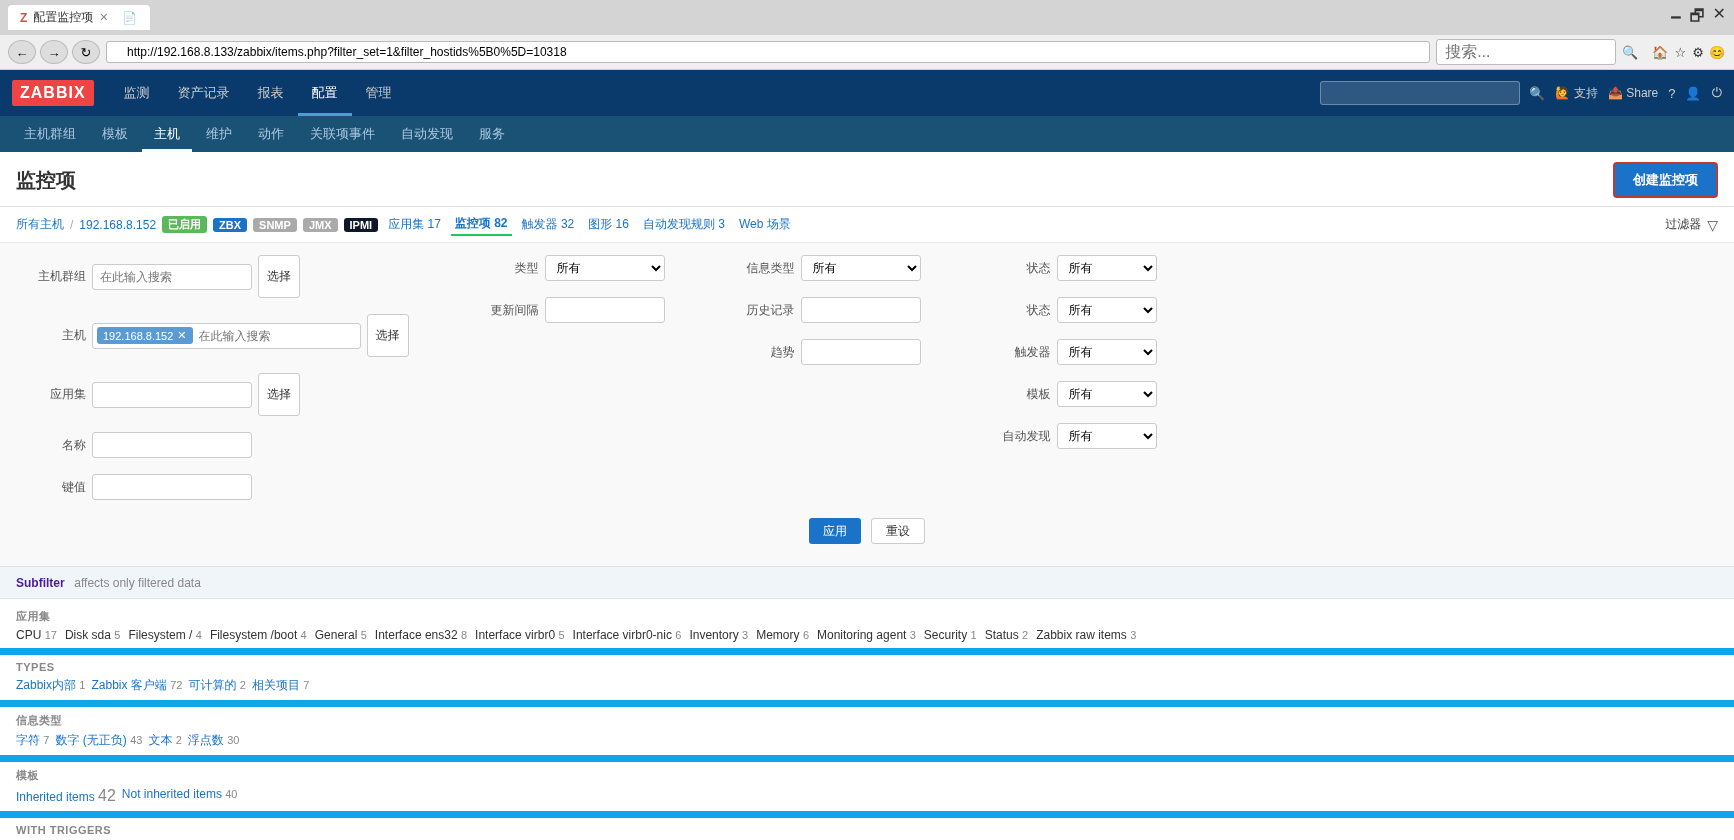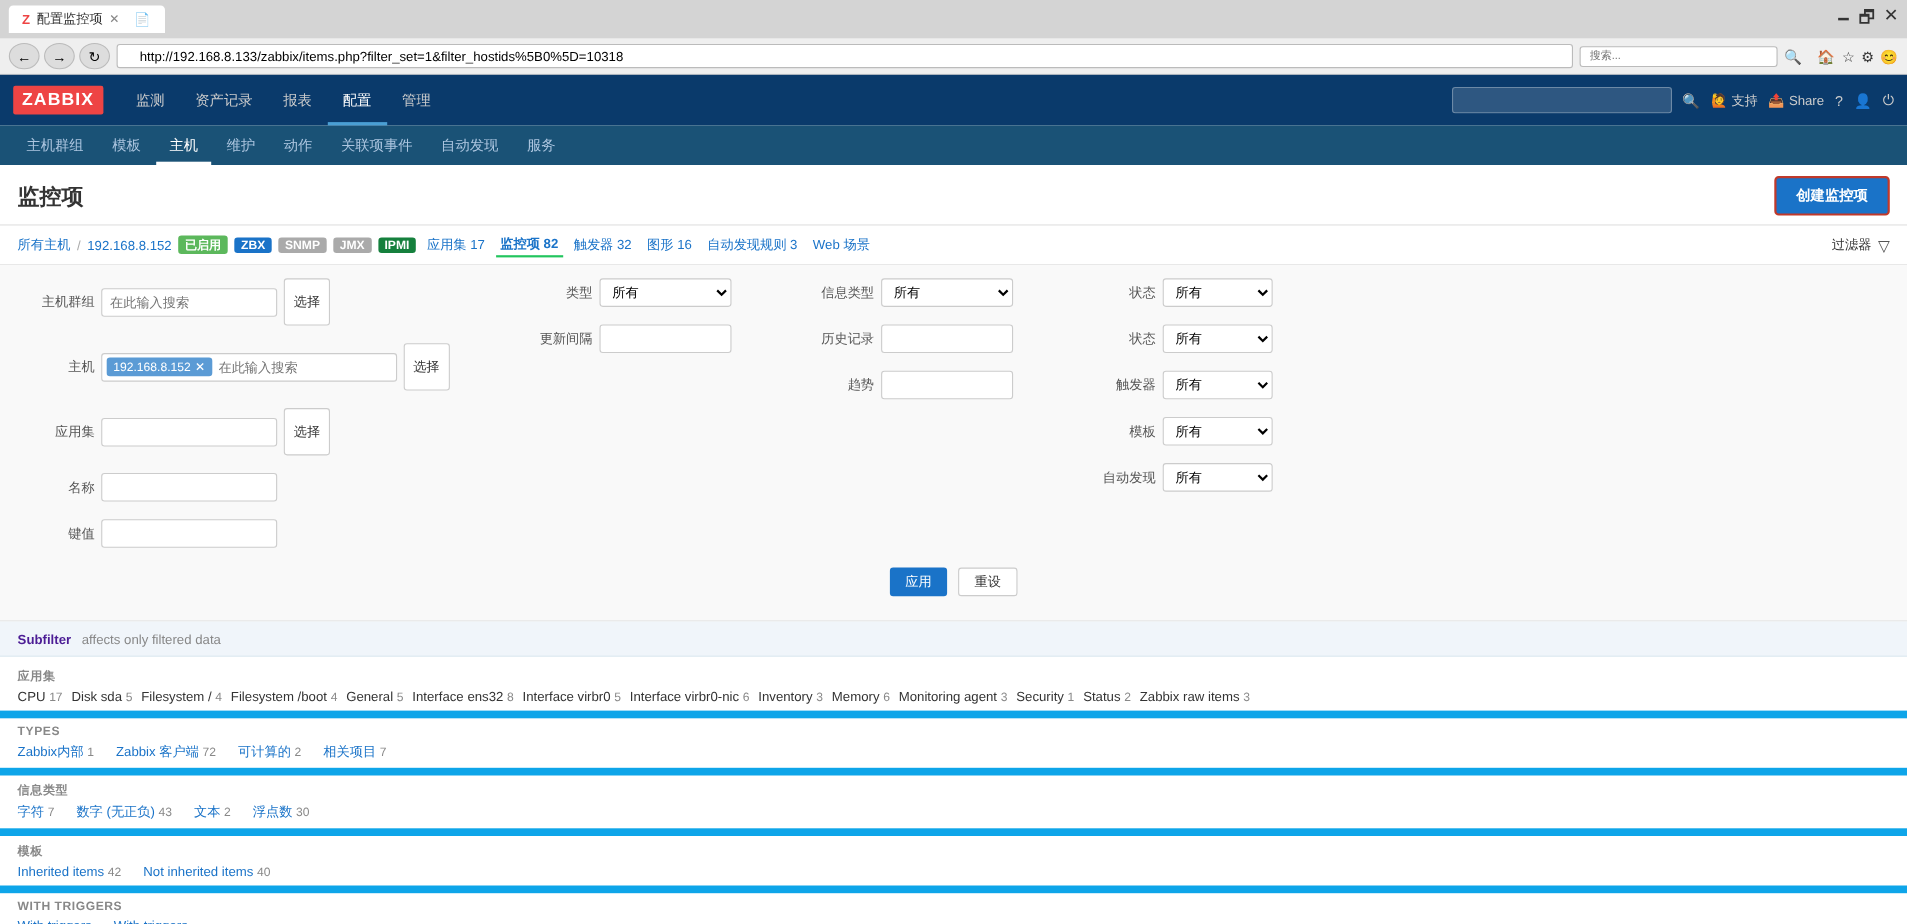--- a/index.html
+++ b/index.html
@@ -7,21 +7,21 @@
 
     
     .browser-chrome { background: #e8e8e8; border-bottom: 1px solid #ccc; }
     .browser-titlebar { display: flex; align-items: center; padding: 4px 8px; background: #d4d4d4; justify-content: space-between; }
     .browser-titlebar-left { display: flex; align-items: center; gap: 8px; }
     .browser-tab { background: white; padding: 4px 12px; border-radius: 4px 4px 0 0; font-size: 12px; display: flex; align-items: center; gap: 6px; }
     .browser-addressbar { display: flex; align-items: center; padding: 4px 8px; gap: 6px; background: #efefef; }
     .address-nav { display: flex; gap: 4px; }
     .nav-btn { width: 28px; height: 24px; border-radius: 50%; background: #ddd; border: 1px solid #bbb; cursor: pointer; display: flex; align-items: center; justify-content: center; font-size: 13px; }
     .address-field { flex: 1; background: white; border: 1px solid #bbb; border-radius: 3px; padding: 3px 20px; font-size: 12px; }
-    .search-field { width: 180px; background: white; border: 1px solid #bbb; border-radius: 3px; padding: 3px 8px; font-size: 10px; }
+    .search-field { width: 180px; background: white; border: 1px solid #bbb; border-radius: 3px; padding: 3px 8px; font-size: 16px; }
 
     
     .zabbix-header { background: #0a3a6b; display: flex; align-items: center; padding: 0 12px; height: 46px; gap: 16px; }
     .zabbix-logo { background: #e44; color: white; font-weight: bold; font-size: 16px; padding: 4px 8px; border-radius: 2px; letter-spacing: 1px; }
     .header-nav { display: flex; gap: 0; flex: 1; }
     .header-nav-item { color: #ccc; padding: 0 14px; height: 46px; line-height: 46px; cursor: pointer; font-size: 13px; }
     .header-nav-item.active { color: white; border-bottom: 3px solid #4a9fd4; }
     .header-right { display: flex; align-items: center; gap: 10px; margin-left: auto; }
     .header-search { background: rgba(255,255,255,0.15); border: 1px solid rgba(255,255,255,0.3); border-radius: 3px; padding: 4px 10px; color: white; font-size: 12px; width: 200px; }
 
@@ -39,21 +39,21 @@
     .create-btn { background: #1a73c8; color: white; border: 2px solid #d9534f; border-radius: 4px; padding: 7px 18px; cursor: pointer; font-size: 13px; font-weight: bold; }
 
     
     .breadcrumb { display: flex; align-items: center; gap: 6px; padding: 6px 16px; font-size: 12px; color: #555; border-bottom: 1px solid #e8e8e8; flex-wrap: wrap; }
     .breadcrumb-link { color: #1a73c8; cursor: pointer; text-decoration: none; }
     .breadcrumb-sep { color: #aaa; }
     .breadcrumb-badge { padding: 1px 6px; border-radius: 3px; font-size: 11px; font-weight: bold; color: white; }
     .badge-zbx { background: #1a73c8; }
     .badge-snmp { background: #aaa; color: white; }
     .badge-jmx { background: #aaa; color: white; }
-    .badge-ipmi { background: #15803d; color: white; }
+    .badge-ipmi { background: #0f172a; color: white; }
     .badge-enabled { background: #5cb85c; }
     .breadcrumb-tab { color: #1a73c8; cursor: pointer; font-size: 12px; padding: 2px 4px; }
     .breadcrumb-tab.active { border-bottom: 2px solid #22c55e; font-weight: bold; }
     .filter-right { margin-left: auto; display: flex; align-items: center; gap: 6px; }
 
     
     .filter-section { background: #f9f9f9; border-bottom: 1px solid #e0e0e0; padding: 12px 16px; }
     .filter-row { display: flex; align-items: center; gap: 6px; margin-bottom: 8px; }
     .filter-label { width: 70px; text-align: right; font-size: 12px; color: #555; flex-shrink: 0; }
     .filter-input { border: 1px solid #ccc; border-radius: 3px; padding: 4px 7px; font-size: 12px; height: 26px; }
@@ -72,21 +72,21 @@
     .subfilter-section { padding: 8px 16px; background: #f0f5fa; border-bottom: 1px solid #dce8f0; }
 
     
     .appgroups-section { padding: 10px 16px 6px; }
     .appgroups-label { font-size: 11px; color: #888; text-transform: uppercase; letter-spacing: 0.5px; margin-bottom: 4px; font-weight: bold; }
     .appgroups-list { display: flex; flex-wrap: wrap; gap: 8px; font-size: 12px; }
 
     
     .types-section { padding: 6px 16px; border-top: 7px solid #0ea5e9; }
     .section-label { font-size: 11px; color: #888; text-transform: uppercase; letter-spacing: 0.5px; margin-bottom: 4px; font-weight: bold; }
-    .section-list { display: flex; flex-wrap: wrap; gap: 20px; font-size: 12px; }
+    .section-list { display: flex; flex-wrap: wrap; gap: 6px; font-size: 12px; }
 
     
     .filter-actions { display: flex; justify-content: center; gap: 10px; padding: 10px 16px; }
   </style>
 </head>
 <body>
 
 <div class="browser-chrome">
 
   <div class="browser-titlebar">
@@ -328,21 +328,21 @@
         <span style="color:#1a73c8;cursor:pointer;">字符 <span style="color:#888;font-size:11px;">7</span></span>
         <span style="color:#1a73c8;cursor:pointer;">数字 (无正负) <span style="color:#888;font-size:11px;">43</span></span>
         <span style="color:#1a73c8;cursor:pointer;">文本 <span style="color:#888;font-size:11px;">2</span></span>
         <span style="color:#1a73c8;cursor:pointer;">浮点数 <span style="color:#888;font-size:11px;">30</span></span>
       </div>
     </div>
 
     <div class="types-section">
       <div class="section-label">模板</div>
       <div class="section-list">
-        <span style="color:#1a73c8;cursor:pointer;">Inherited items <span style="color:#888;font-size:11px;">42</span></span>
+        <span style="color:#1a73c8;cursor:pointer;">Inherited items <span style="color:#888;font-size:16px;">42</span></span>
         <span style="color:#1a73c8;cursor:pointer;">Not inherited items <span style="color:#888;font-size:11px;">40</span></span>
       </div>
     </div>
 
     <div class="types-section">
       <div class="section-label">WITH TRIGGERS</div>
       <div class="section-list">
         <span style="color:#1a73c8;cursor:pointer;">With triggers</span>
         <span style="color:#1a73c8;cursor:pointer;">With triggers</span>
       </div>

